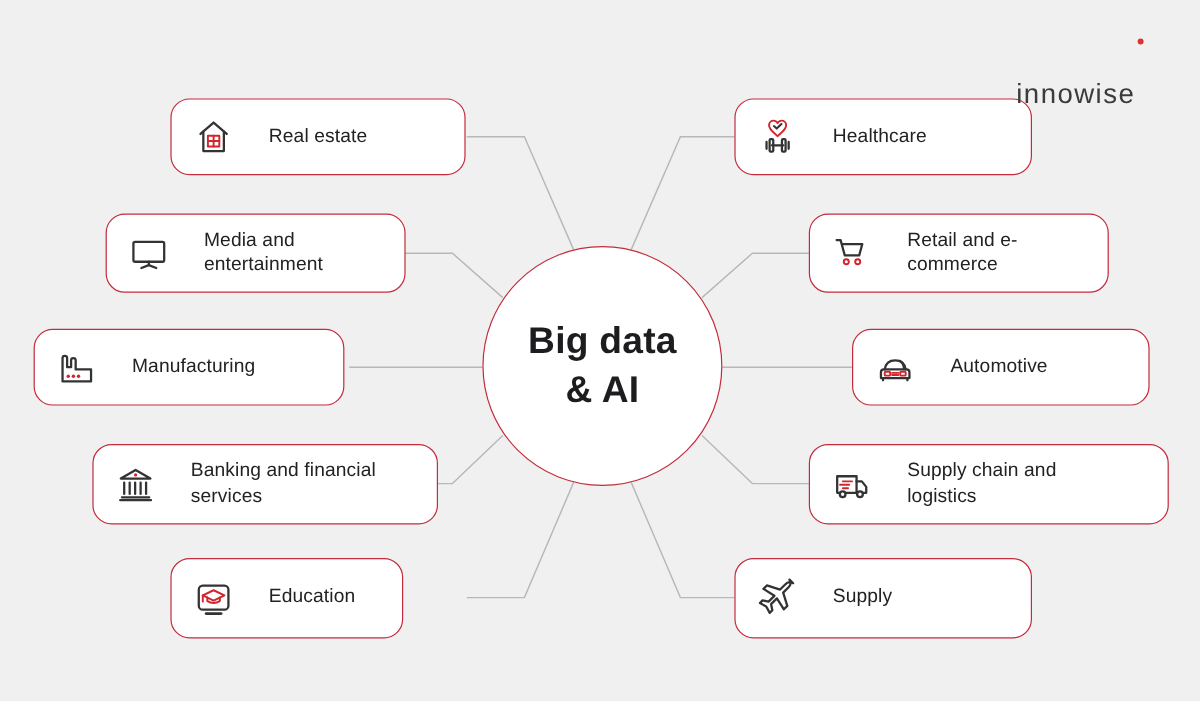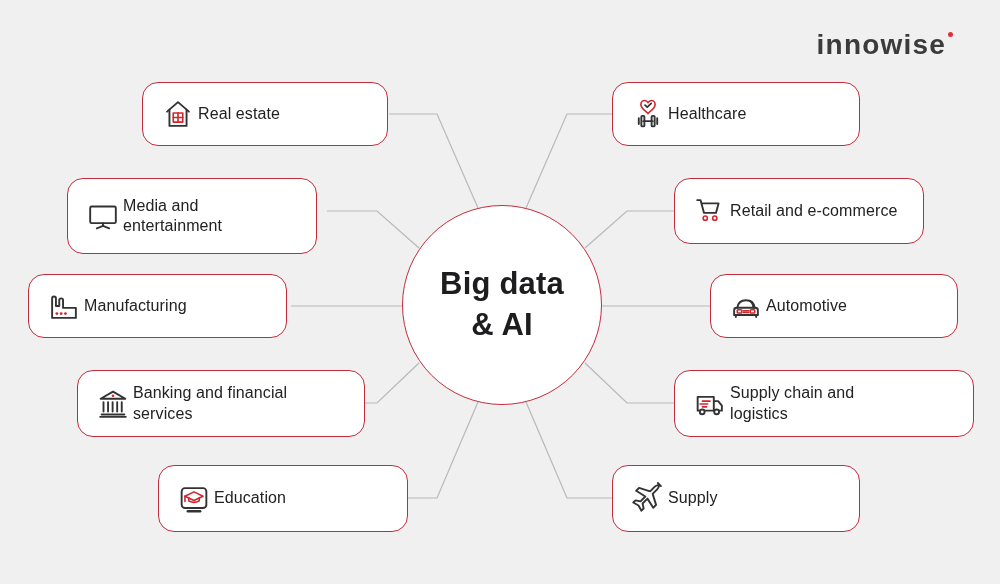--- a/index.html
+++ b/index.html
@@ -4,21 +4,21 @@
 <style>
   html,body{margin:0;padding:0;background:#e6e7e9;}
   .stage{
     position:relative;width:1000px;height:584px;overflow:hidden;
     background:var(--page_bg,#f0f0f1);
     font-family:"Liberation Sans",sans-serif;
   }
   .connectors{position:absolute;left:0;top:0;}
   .connector{fill:none;stroke:var(--line_gray,#b8b8b8);stroke-width:1.2;}
   .card{
-    position:absolute;display:flex;align-items:center;gap:1px;
+    position:absolute;display:flex;align-items:center;gap:27px;
     padding-left:16px;box-sizing:border-box;
     background:var(--card_bg,#ffffff);
     border:1.5px solid var(--accent_red,#c42b3c);
     border-radius:16px;
   }
   .icon{flex:0 0 38px;height:38px;display:flex;align-items:center;justify-content:center;}
   .label{
     font-size:16px;line-height:1.28;letter-spacing:.1px;font-weight:500;
     color:var(--text_dark,#222222);white-space:pre-line;
   }
@@ -26,21 +26,21 @@
     position:absolute;left:402px;top:205px;width:200px;height:200px;
     border-radius:50%;background:#ffffff;box-sizing:border-box;
     border:1.5px solid var(--accent_red,#c42b3c);
     display:flex;align-items:center;justify-content:center;
   }
   .hub-title{
     font-size:31px;font-weight:700;color:#1d1d1f;text-align:center;
     white-space:pre-line;line-height:1.32;letter-spacing:.2px;
   }
   .logo{position:absolute;top:31px;right:47px;display:flex;align-items:flex-start;}
-  .logo-text{font-size:28px;font-weight:700;line-height:1;letter-spacing:1.2px;color:var(--logo_color,#3b3b3b);}
+  .logo-text{font-size:23px;font-weight:400;line-height:1;letter-spacing:1.2px;color:var(--logo_color,#3b3b3b);margin-top:36px;}
   .logo-dot{width:5px;height:5px;border-radius:50%;background:var(--logo_dot,#e03131);margin:1px 0 0 2px;}
   
   .s{stroke:var(--icon_dark,#333333);fill:none;stroke-width:2;stroke-linecap:round;stroke-linejoin:round;}
   .sr{stroke:var(--icon_red,#d2262e);fill:none;stroke-width:1.7;stroke-linecap:round;stroke-linejoin:round;}
   .fr{fill:var(--icon_red,#d2262e);stroke:none;}
   .fw{fill:#ffffff;}
 </style>
 </head>
 <body>
 
@@ -64,21 +64,21 @@
       <svg viewBox="0 0 40 40" width="38" height="38">
         <path class="s" d="M8.5 17.5 L20 7.5 L31.5 17.5"></path>
         <path class="s" d="M11 15.5 V32.5 H29 V15.5"></path>
         <rect class="sr" x="15" y="19" width="10" height="9.5"></rect>
         <path class="sr" d="M20 19 V28.5 M15 23.7 H25"></path>
       </svg>
     </span>
     <span class="label">Real estate</span>
   </div>
 
-  <div class="card" style="left:67px;top:178px;width:250px;height:76px">
+  <div class="card" style="left:88px;top:178px;width:250px;height:66px">
     <span class="icon">
       <svg viewBox="0 0 40 40" width="38" height="38">
         <rect class="s" x="6.5" y="10" width="27" height="17.5" rx="1.5"></rect>
         <path class="s" d="M20 27.5 V30.5"></path>
         <path class="s" d="M13.5 33 L20 30.5 L26.5 33"></path>
       </svg>
     </span>
     <span class="label">Media and
 entertainment</span>
   </div>
@@ -101,21 +101,21 @@
         <path class="s" d="M20 7 L33 14.5 H7 Z"></path>
         <circle class="fr" cx="20" cy="11.3" r="1.4"></circle>
         <path class="s" d="M10 18 V28 M14.8 18 V28 M19.6 18 V28 M24.4 18 V28 M29.2 18 V28"></path>
         <path class="s" d="M8 31 H32 M6.5 33.5 H33.5"></path>
       </svg>
     </span>
     <span class="label">Banking and financial
 services</span>
   </div>
 
-  <div class="card" style="left:158px;top:465px;width:250px;height:67px">
+  <div class="card" style="left:142px;top:465px;width:194px;height:67px">
     <span class="icon">
       <svg viewBox="0 0 40 40" width="38" height="38">
         <rect class="s" x="7" y="8.5" width="26" height="21" rx="3.5"></rect>
         <path class="s" style="stroke-width:2.6" d="M13.5 33 H26.5"></path>
         <path class="sr" d="M20 12.5 L29.5 17 L20 21.5 L10.5 17 Z"></path>
         <path class="sr" d="M14.5 18.8 V22 q5.5 3.2 11 0 V18.8"></path>
         <path class="sr" d="M10.5 17 V22.5"></path>
       </svg>
     </span>
     <span class="label">Education</span>

